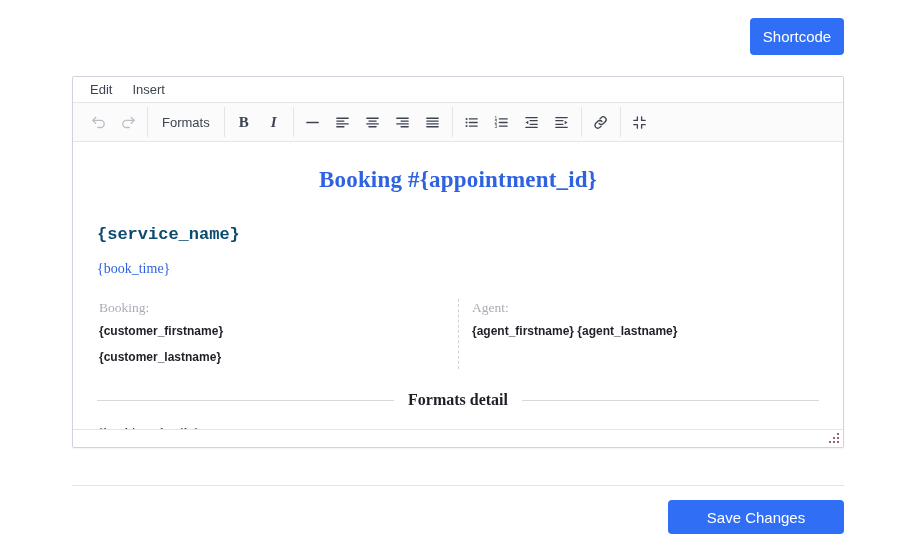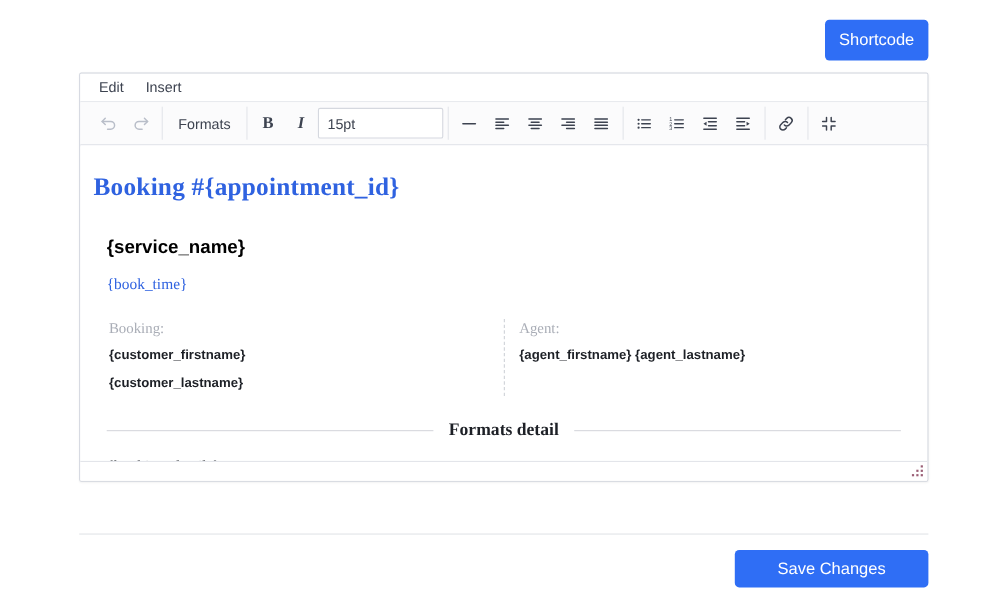--- a/index.html
+++ b/index.html
@@ -65,21 +65,21 @@
     top: 0;
     width: 94px;
     height: 37px;
     font-size: 15px;
   }
 
   
   .editor {
     position: absolute;
     left: 72px;
-    top: 66px;
+    top: 76px;
     width: 772px;
     height: 372px;
     background: #ffffff;
     border: 1px solid #cfd3dc;
     border-radius: 2px;
     box-shadow: 0 1px 2px rgba(0,0,0,0.05);
   }
 
   
   .mce-menubar {
@@ -201,33 +201,34 @@
   }
   .resize-grip i {
     position: absolute;
     width: 2px;
     height: 2px;
     background: #9b5f76;
   }
 
   
   .doc-title {
+    text-align: center;
     color: #2f62e0;
     font-weight: bold;
     font-size: 23px;
     font-family: "Liberation Serif", serif;
     margin: 10px 0 0 0;
     letter-spacing: 0.2px;
   }
   .doc-service {
     margin: 32px 0 0 12px;
     font-size: 17px;
     font-weight: bold;
-    color: #000000;
-    font-family: Liberation Sans, sans-serif;
+    color: #0c4a6e;
+    font-family: Liberation Mono, monospace;
   }
   .doc-booktime {
     margin: 17px 0 0 12px;
     font-size: 14px;
     color: #2f62e0;
     font-family: "Liberation Serif", serif;
   }
 
   .two-col {
     display: flex;
@@ -339,21 +340,20 @@
         </button>
       </div>
 
       <div class="tb-group">
         <div class="tb-text">Formats</div>
       </div>
 
       <div class="tb-group">
         <button class="tb-btn tb-bold">B</button>
         <button class="tb-btn tb-italic">I</button>
-        <input class="fontsize-input" type="text" value="15pt" style="">
       </div>
 
       <div class="tb-group">
         <button class="tb-btn" title="Horizontal line">
           <svg width="17" height="17" viewBox="0 0 24 24" stroke="currentColor" stroke-width="2" stroke-linecap="round">
               <line x1="4" y1="12" x2="20" y2="12"></line>
             </svg>
         </button>
         <button class="tb-btn" title="Align left">
           <svg width="17" height="17" viewBox="0 0 24 24" stroke="currentColor" stroke-width="1.9" stroke-linecap="round">

